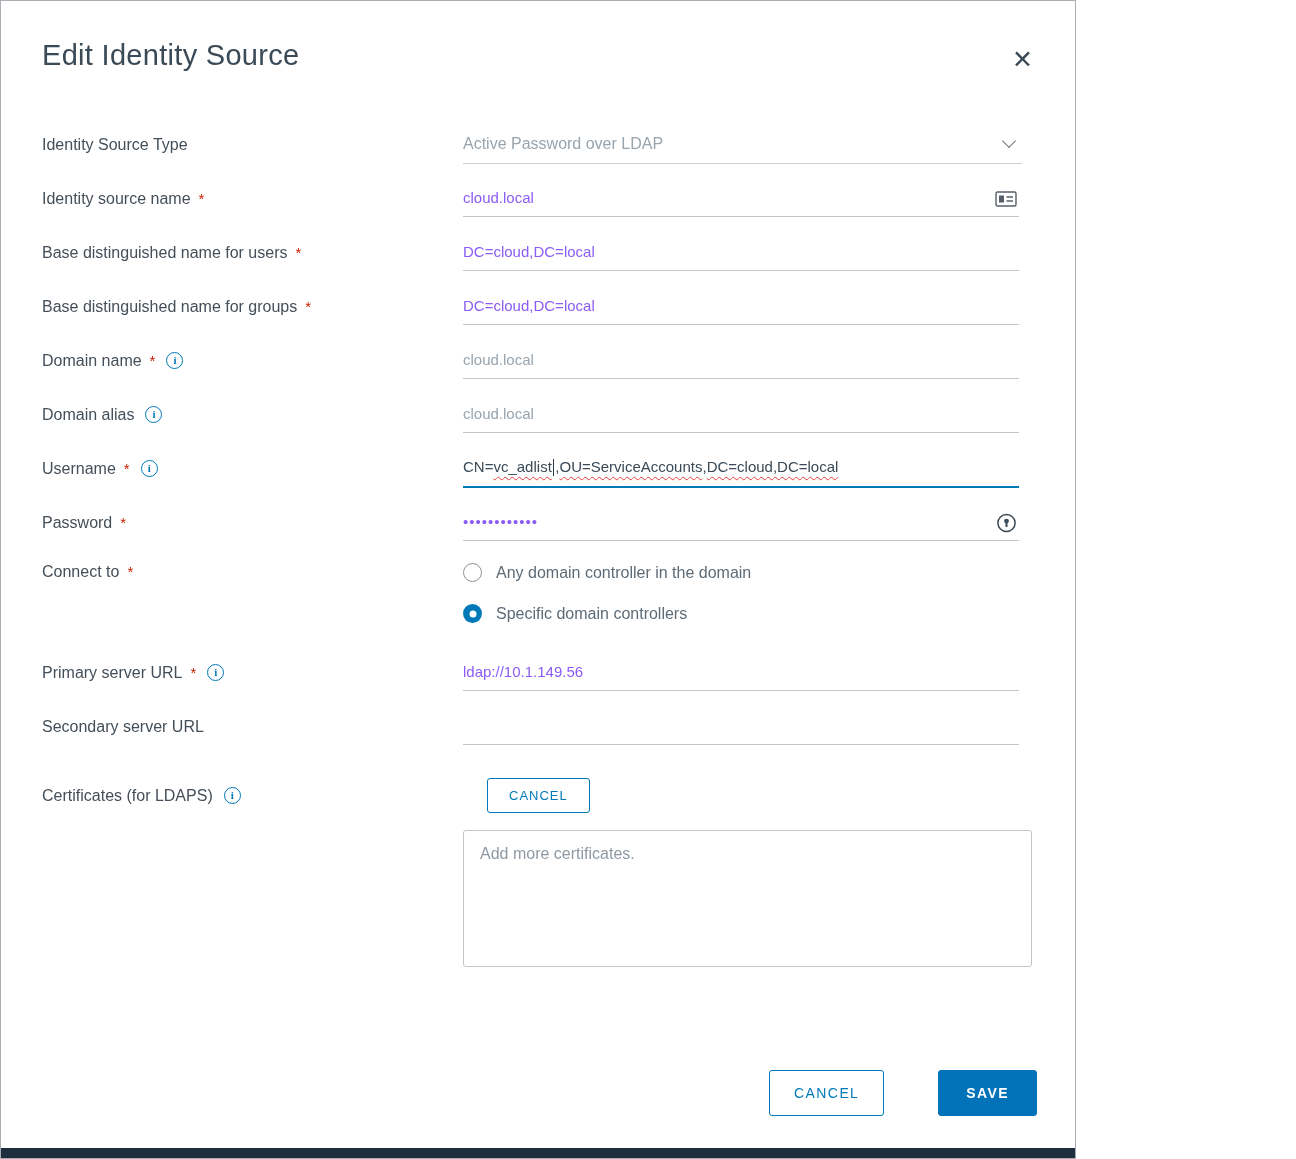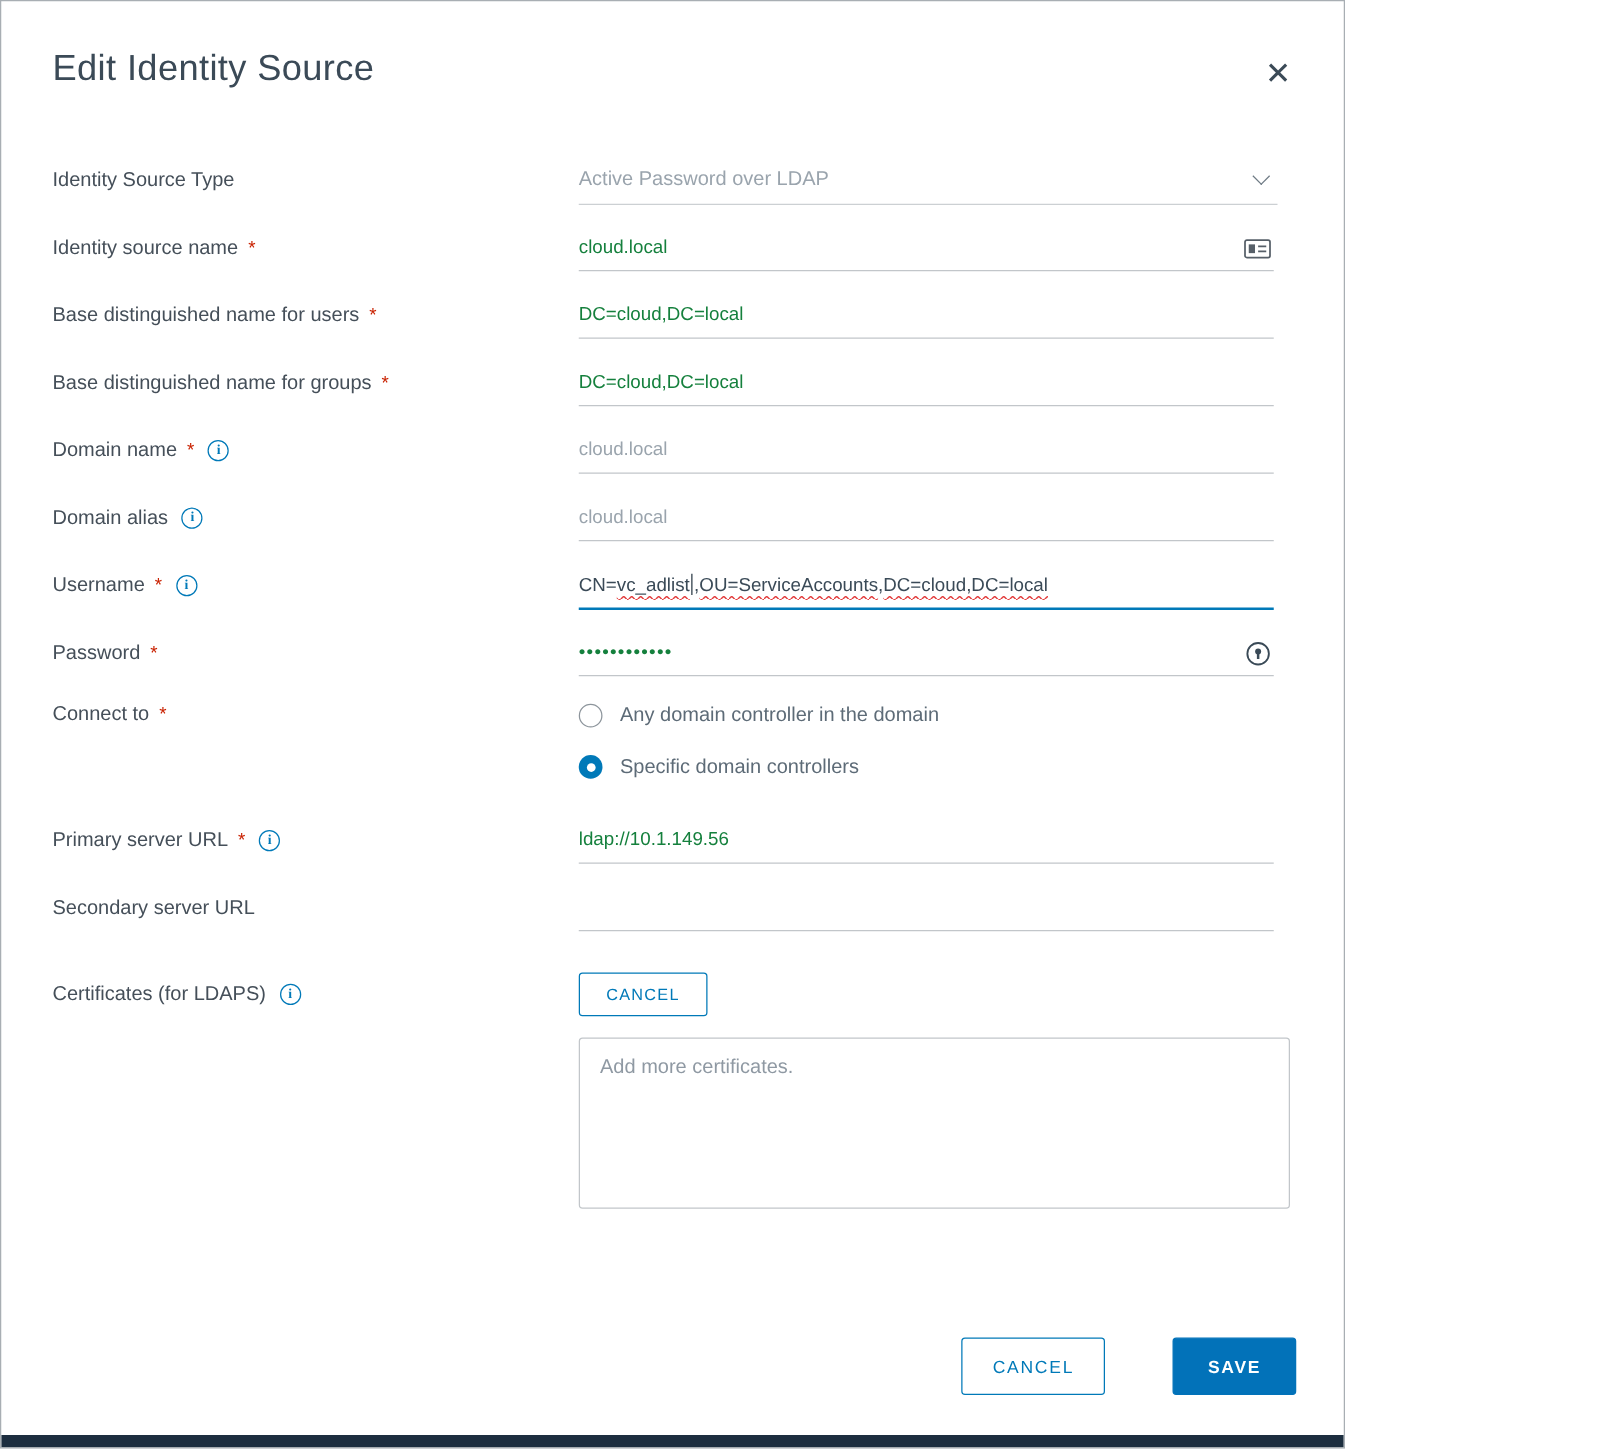--- a/index.html
+++ b/index.html
@@ -78,21 +78,21 @@
 
   .row-field { flex: 1; position: relative; }
 
   input.line {
     display: block;
     width: 100%;
     border: 0;
     border-bottom: 1px solid #c2c6ca;
     background: transparent;
     font: 15px "Liberation Sans", sans-serif;
-    color: #15803d;
+    color: #8b5cf6;
     padding: 9px 0 10px;
     outline: none;
   }
   input.line::placeholder { color: #9aa4ad; opacity: 1; }
   input.with-icon { padding-right: 36px; }
   input.password { letter-spacing: 1px; }
 
   
   .row-type { padding-right: 53px; }
   .select {
@@ -171,21 +171,21 @@
     position: absolute;
     left: 50%; top: 50%;
     transform: translate(-50%, -50%);
     width: 7px; height: 7px;
     border-radius: 50%;
     background: #fff;
   }
   .radio-label { font-size: 16px; color: #5d6b77; }
 
   .row-primary { margin-top: 22px; }
-  .row-certs { margin-top: 28px; }
+  .row-certs { margin-top: 28px; gap: 24px; }
 
   .btn-browse {
     border: 1px solid #0079b8;
     color: #0079b8;
     background: #fff;
     font-family: inherit;
     font-size: 13px;
     letter-spacing: 1px;
     padding: 9px 21px;
     border-radius: 3px;

